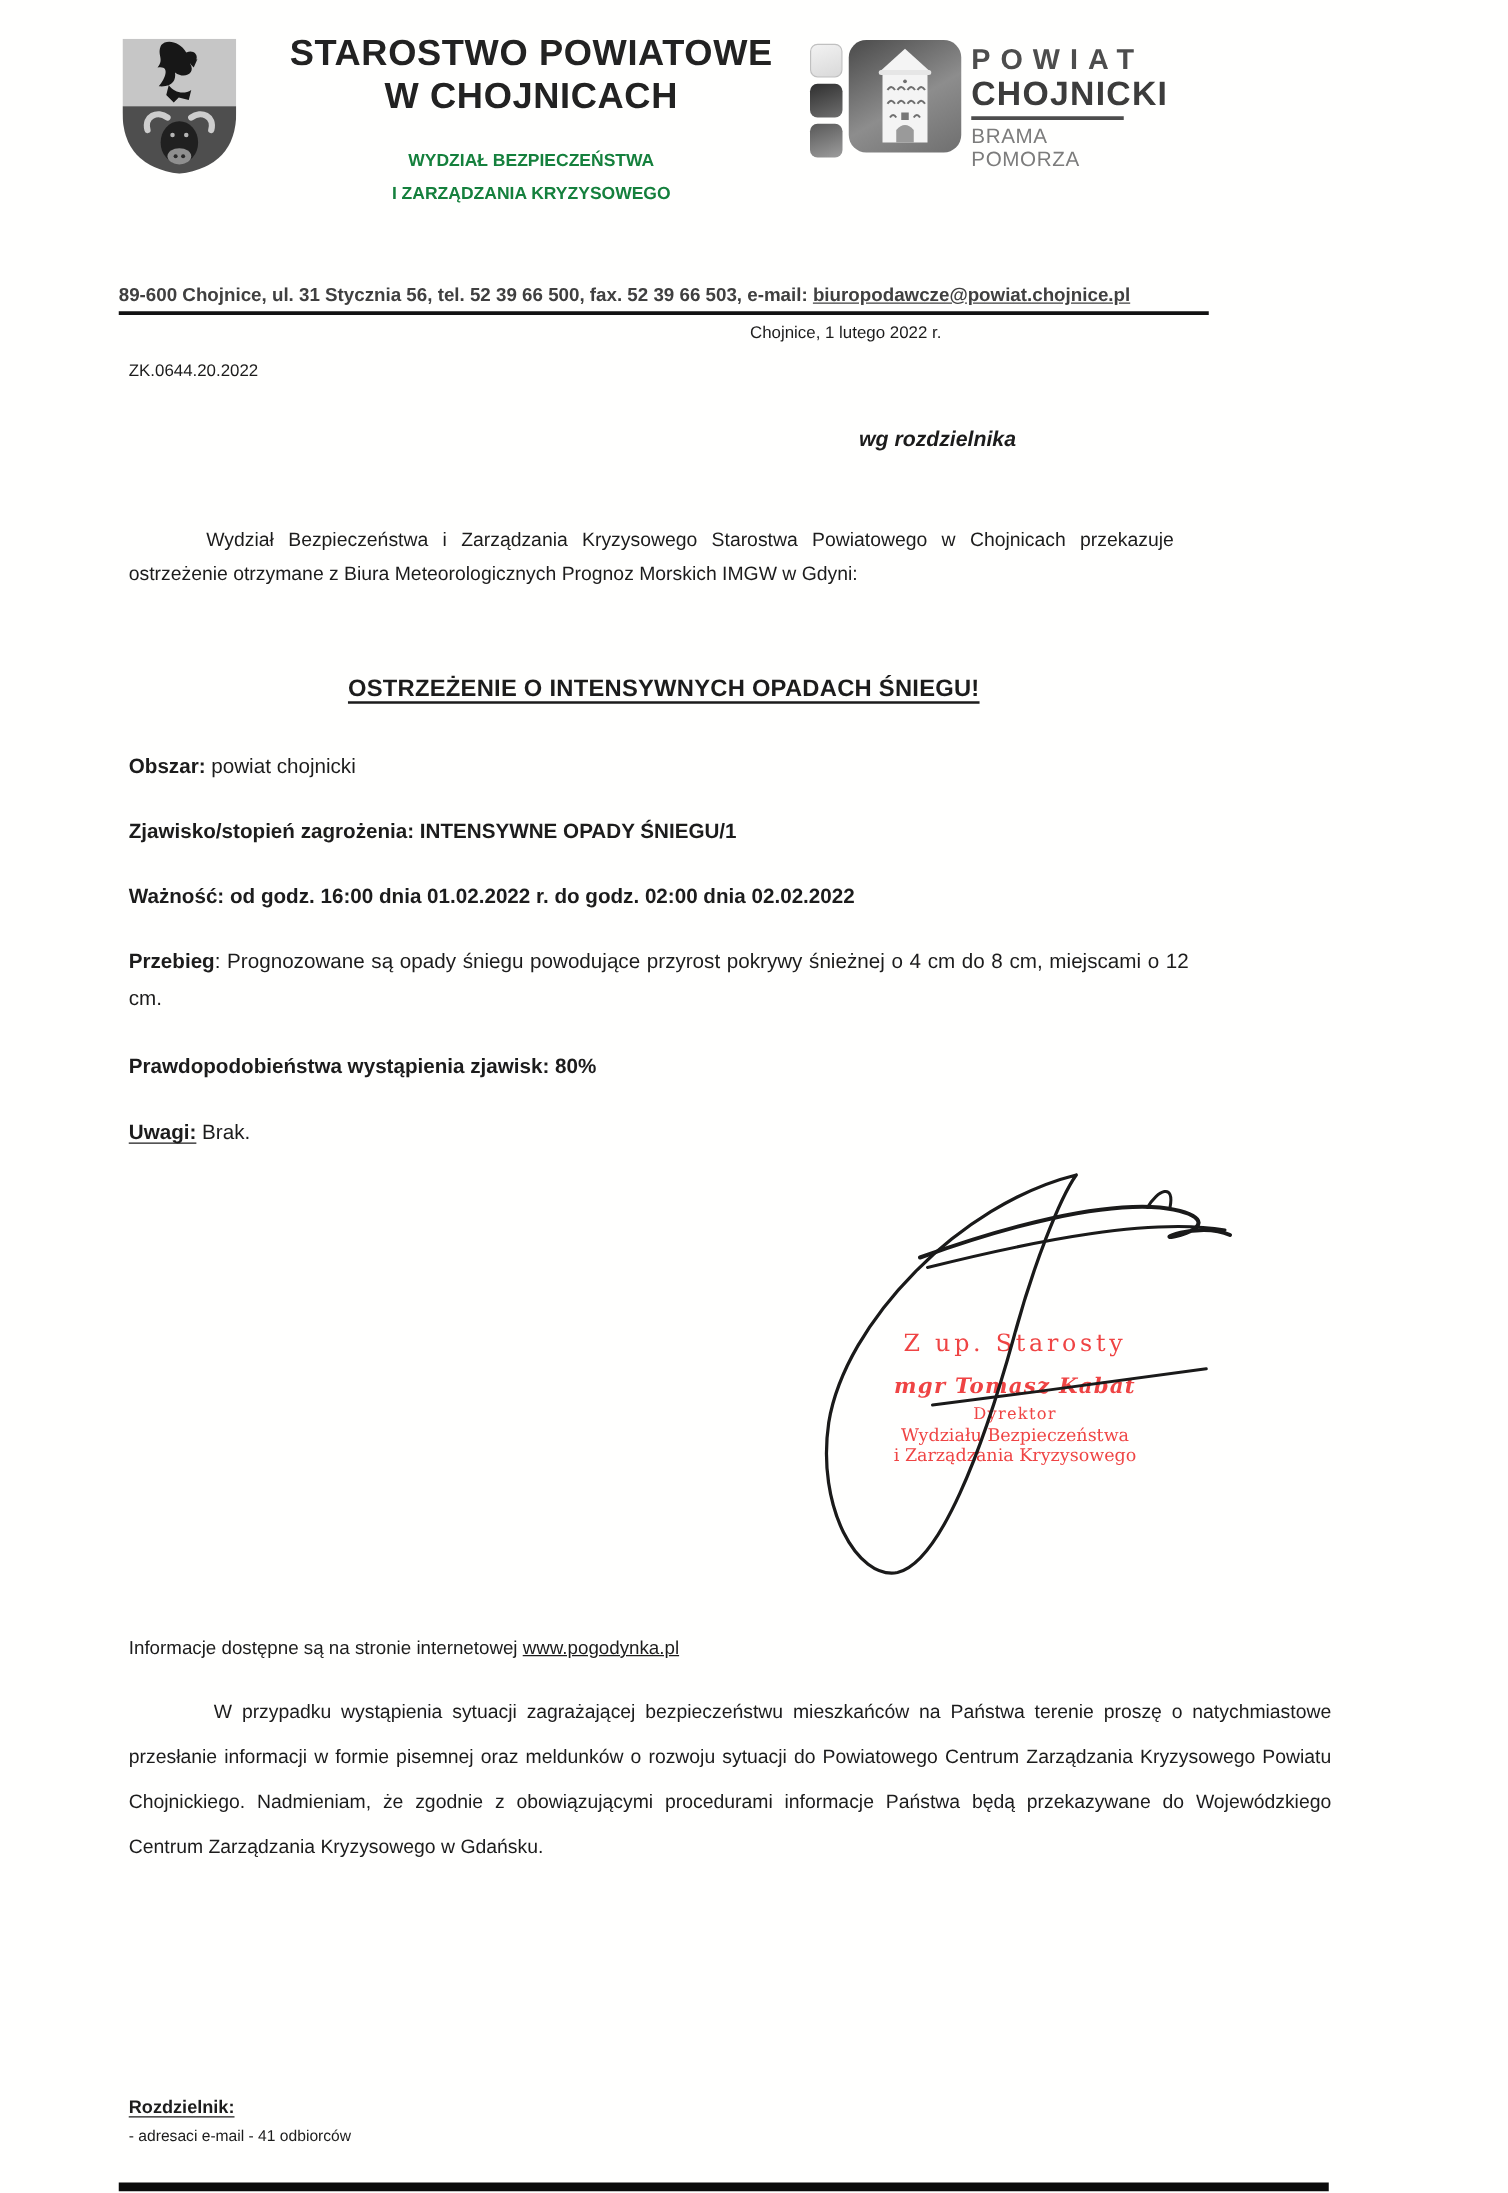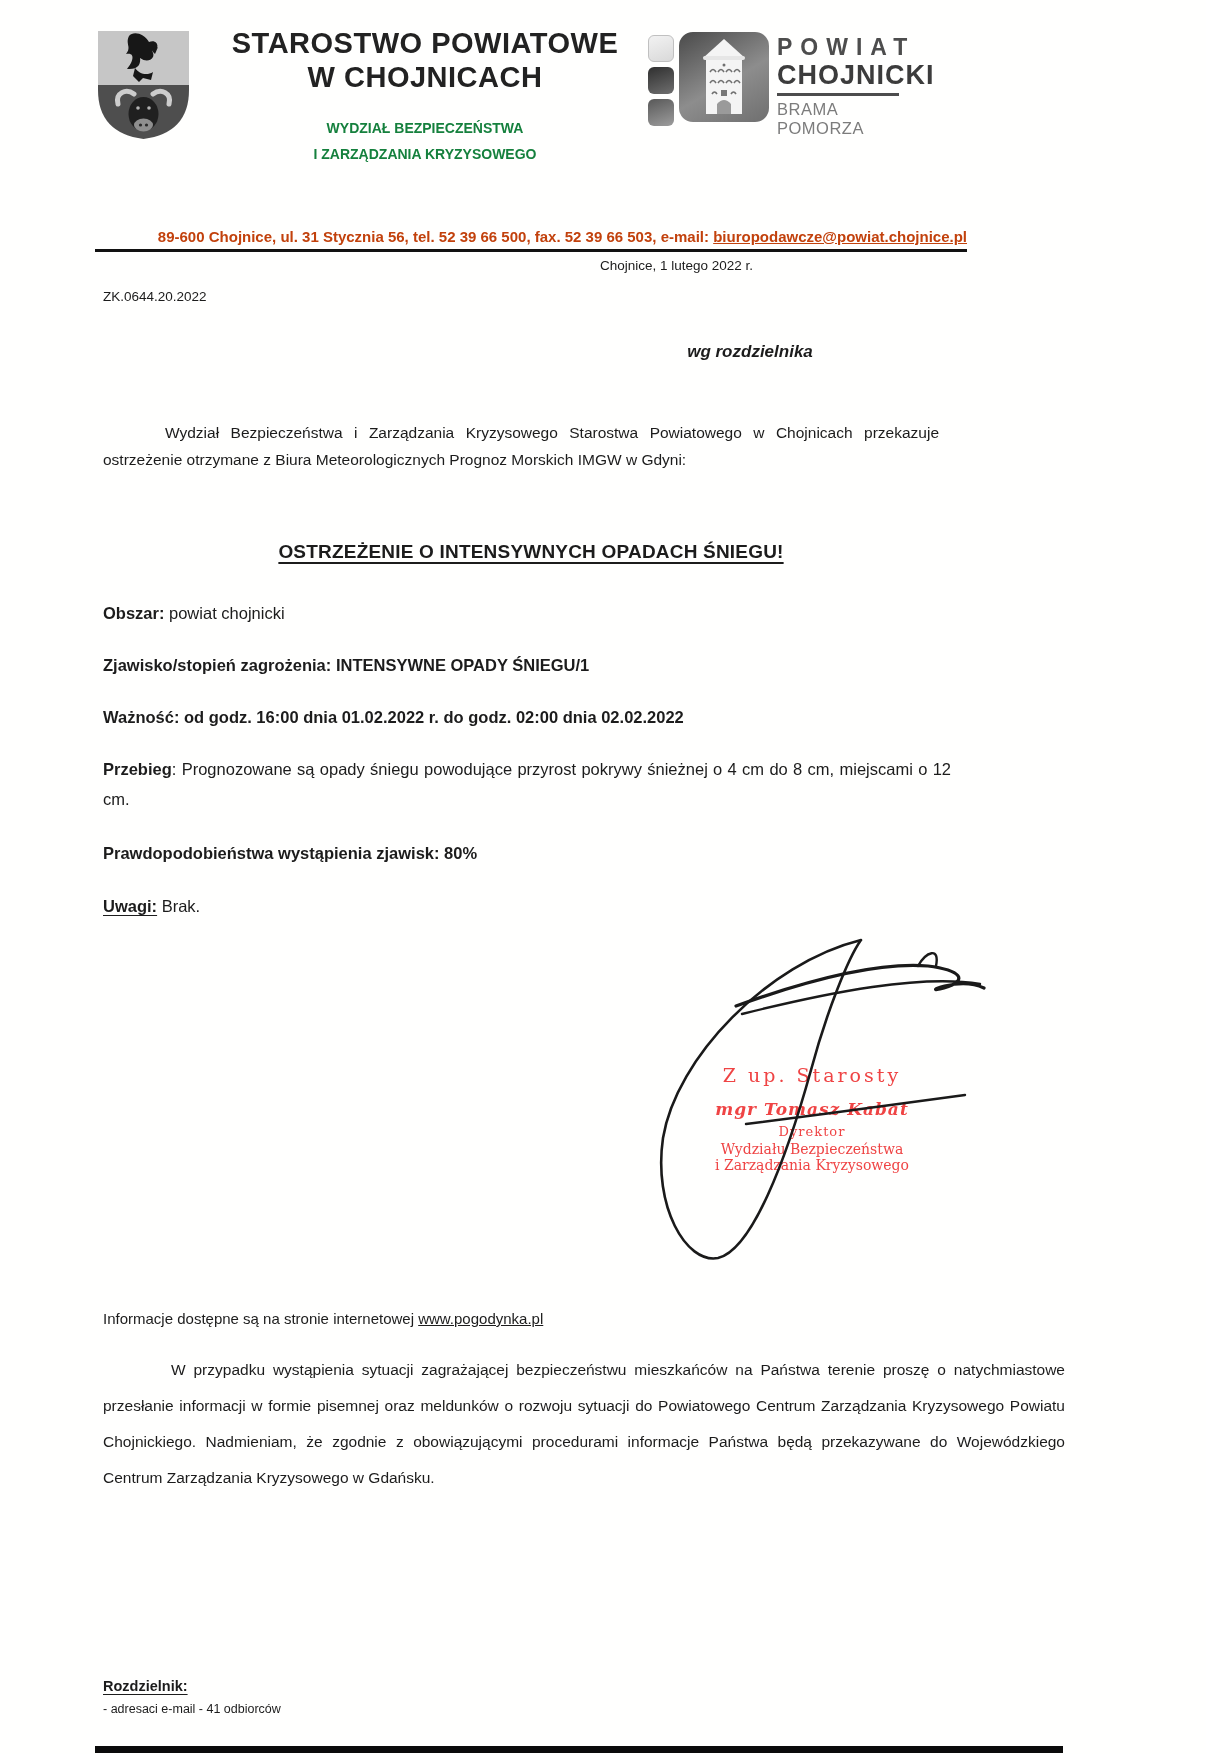--- a/index.html
+++ b/index.html
@@ -22,22 +22,22 @@
   .logo-sq3 { background: linear-gradient(160deg,#585858,#9d9d9d); }
   .logo-tower { width: 90px; height: 90px; border-radius: 14px; margin-left: 5px;
                 background: linear-gradient(150deg,#4a4a4a,#8d8d8d 55%,#6f6f6f); }
   .logo-text { margin-left: 8px; width: 126px; padding-top: 2px; }
   .logo-l1 { font-size: 23px; font-weight: 700; letter-spacing: 8px; color: #4d4d4d; line-height: 26px; }
   .logo-l2 { font-size: 27px; font-weight: 800; letter-spacing: 1px; color: #3c3c3c; line-height: 30px; }
   .logo-underline { height: 3px; background: #4d4d4d; margin: 3px 0 4px 0; width: 122px; }
   .logo-l3 { font-size: 16.5px; color: #7c7c7c; letter-spacing: 0.5px; }
 
   
-  .contact { position: absolute; left: 95px; top: 228px; width: 872px; text-align: right;
-             font-size: 15px; font-weight: 700; color: #c2410c; }
+  .contact { position: absolute; left: 95px; top: 228px; width: 872px; text-align: left;
+             font-size: 15px; font-weight: 700; color: #404040; }
   .contact .email { text-decoration: underline; }
   .rule { position: absolute; left: 95px; top: 249px; width: 872px; height: 3px; background: #121212; }
 
   .place-date { position: absolute; left: 600px; top: 258px; width: 336px; text-align: left; font-size: 13.5px; }
   .reference  { position: absolute; left: 103px; top: 289px; font-size: 13.5px; }
   .distribution-note { position: absolute; left: 640px; top: 342px; width: 220px; text-align: center;
                        font-size: 17px; font-weight: 700; font-style: italic; }
 
   
   .intro { position: absolute; left: 103px; top: 419px; width: 836px; font-size: 15.5px;

